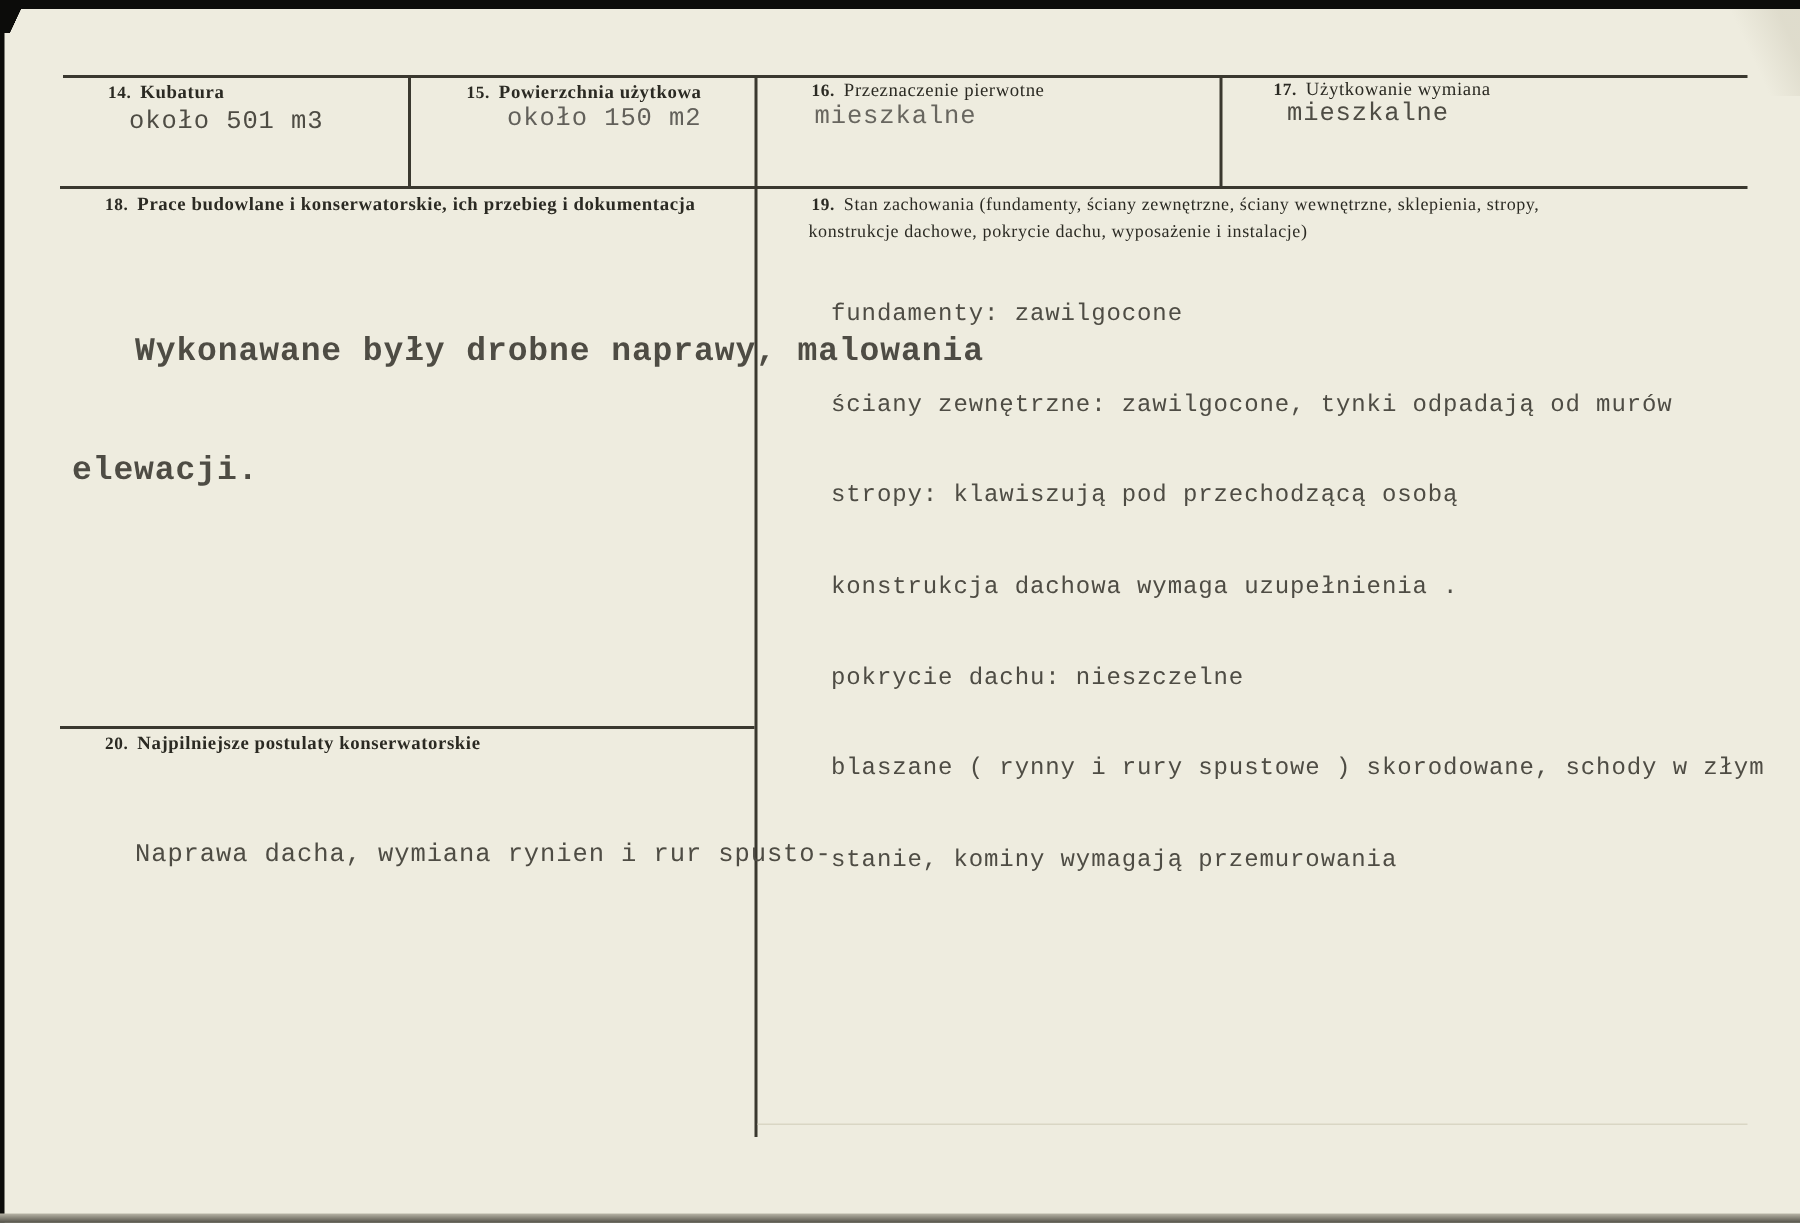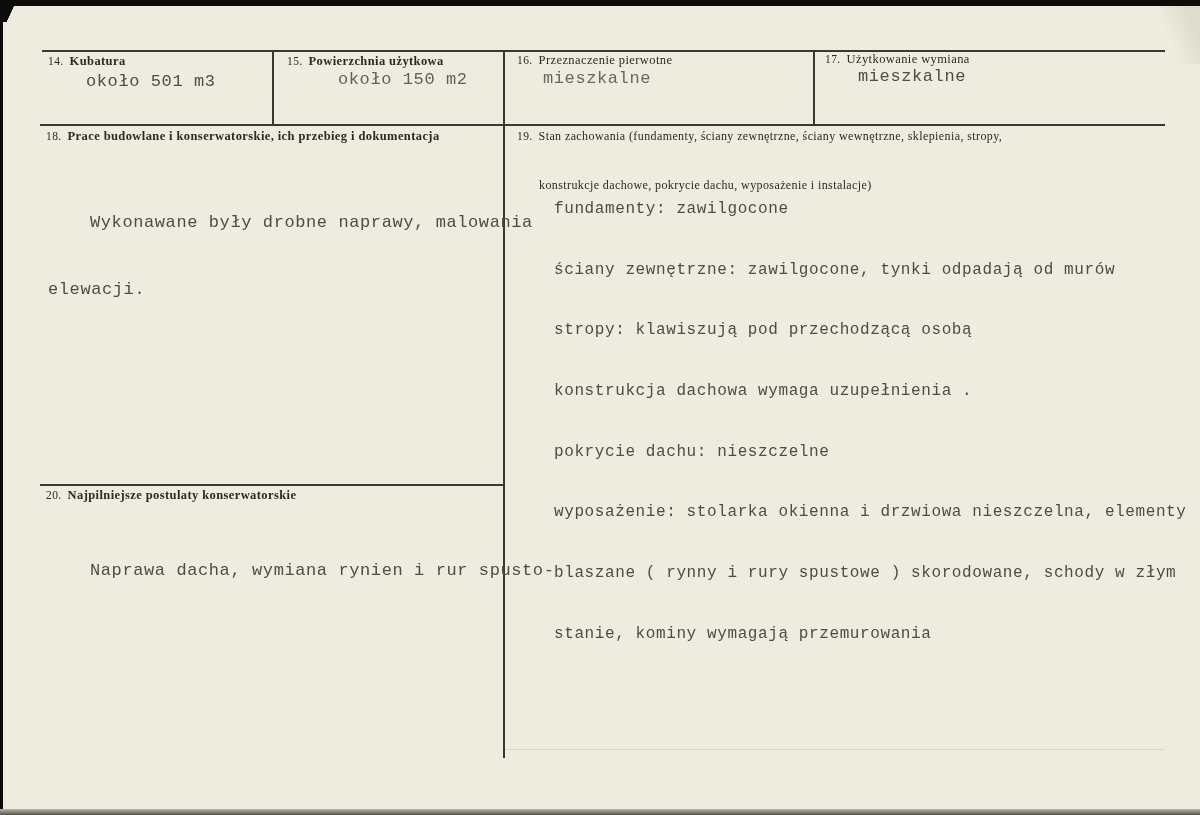--- a/index.html
+++ b/index.html
@@ -19,21 +19,21 @@
     background:linear-gradient(115deg,#0c0c0a 46%,transparent 47%);}
   .corner-tr{position:absolute;right:0;top:0;width:70px;height:64px;
     background:linear-gradient(245deg,#dbd8c8 18%,transparent 50%);opacity:.8;}
   
   .hrule{position:absolute;height:2px;background:#3a382f;}
   .vrule{position:absolute;width:2px;background:#3a382f;}
   .hrule-faint{position:absolute;height:1px;background:#d9d6c4;}
   
   .flabel{position:absolute;color:#2b2a23;font-size:12.5px;font-weight:bold;
     letter-spacing:.4px;white-space:nowrap;}
-  .flabel .num{font-weight:normal;font-size:11.5px;margin-right:6px;}
+  .flabel .num{font-weight:bold;font-size:11.5px;margin-right:6px;margin-left:24px;}
   .flabel.light{font-weight:normal;}
   
   .typed{position:absolute;color:#4e4c44;font-family:"Liberation Mono", monospace;
     font-size:16px;letter-spacing:.6px;white-space:pre;}
   .typed .tline{height:24.7px;line-height:24.7px;}
   .typed.wide .tline{height:29px;line-height:29px;}
   .indent{padding-left:42px;}
 </style>
 </head>
 <body>
@@ -70,36 +70,35 @@
   <div class="typed" style="left:543px;top:69px;font-size:17px;color:#68665f;">mieszkalne</div>
 
   <div class="flabel light" style="left:825px;top:52px;">
     <span class="num">17.</span><span>Użytkowanie wymiana</span>
   </div>
   <div class="typed" style="left:858px;top:67px;font-size:17px;">mieszkalne</div>
 
   <div class="flabel" style="left:46px;top:129px;text-align:right;">
     <span class="num">18.</span><span>Prace budowlane i konserwatorskie, ich przebieg i dokumentacja</span>
   </div>
-  <div class="typed wide" style="left:48px;top:170px;font-size:17px;">
+  <div class="typed wide" style="left:48px;top:170px;font-size:22px;font-weight:bold;">
     <div class="tline indent">Wykonawane były drobne naprawy, malowania</div>
     <div class="tline">elewacji.</div>
   </div>
 
   <div class="flabel light" style="left:517px;top:129px;font-size:12px;text-align:center;">
     <span class="num">19.</span><span>Stan zachowania (fundamenty, ściany zewnętrzne, ściany wewnętrzne, sklepienia, stropy,</span>
   </div>
-  <div class="flabel light" style="left:539px;top:147px;font-size:12px;margin-top:31px;">konstrukcje dachowe, pokrycie dachu, wyposażenie i instalacje)</div>
+  <div class="flabel light" style="left:539px;top:147px;font-size:12px;">konstrukcje dachowe, pokrycie dachu, wyposażenie i instalacje)</div>
   <div class="typed" style="left:554px;top:161px;">
     <div class="tline">fundamenty: zawilgocone</div>
     <div class="tline">ściany zewnętrzne: zawilgocone, tynki odpadają od murów</div>
     <div class="tline">stropy: klawiszują pod przechodzącą osobą</div>
     <div class="tline">konstrukcja dachowa wymaga uzupełnienia .</div>
     <div class="tline">pokrycie dachu: nieszczelne</div>
-    <div class="tline">wyposażenie: stolarka okienna i drzwiowa nieszczelna, elementy</div>
     <div class="tline">blaszane ( rynny i rury spustowe ) skorodowane, schody w złym</div>
     <div class="tline">stanie, kominy wymagają przemurowania</div>
   </div>
 
   <div class="flabel" style="left:46px;top:488px;">
     <span class="num">20.</span><span>Najpilniejsze postulaty konserwatorskie</span>
   </div>
   <div class="typed wide" style="left:48px;top:518px;font-size:17px;">
     <div class="tline indent">Naprawa dacha, wymiana rynien i rur spusto-</div>
   </div>

